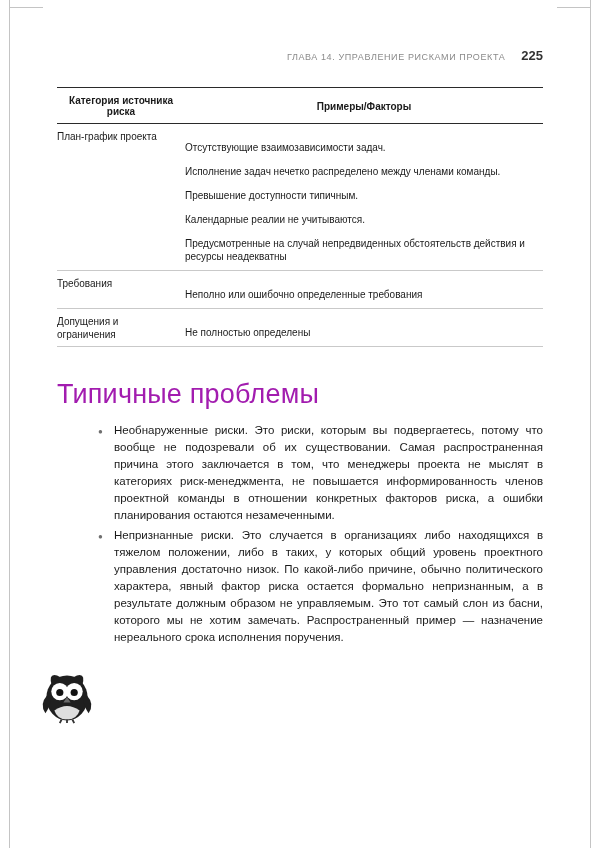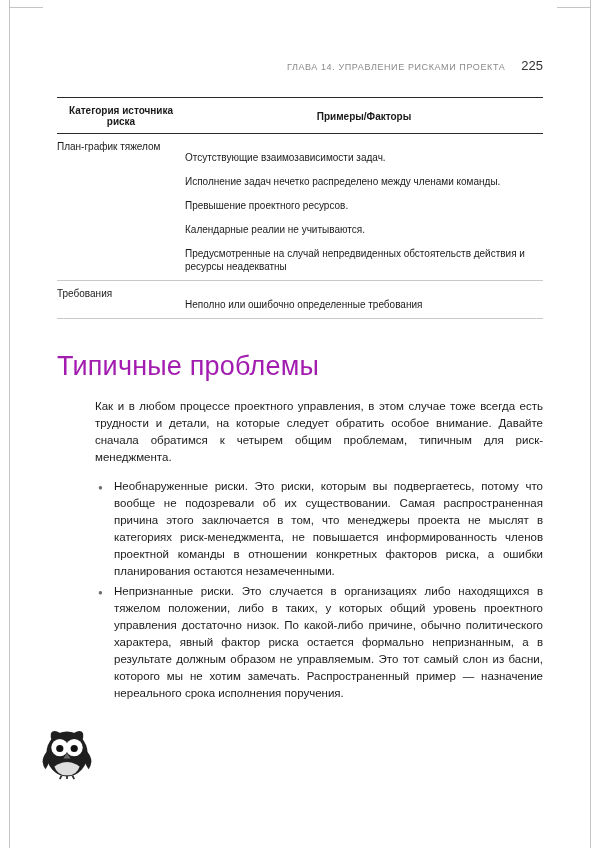--- a/index.html
+++ b/index.html
@@ -4,38 +4,38 @@
 <style>
   html,body { margin:0; padding:0; background:#ffffff; }
   .page {
     position:relative;
     width:600px; height:848px;
     background:#ffffff;
     font-family:"Liberation Sans","DejaVu Sans",sans-serif;
     color:#1a1a1a;
     overflow:hidden;
     box-sizing:border-box;
-    padding:10px 57px;
+    padding:0 57px;
   }
   
   .edge { position:absolute; background:#c4c4c4; }
   .edge-left  { left:9px;  top:0; width:1px; height:848px; }
   .edge-right { right:9px; top:0; width:1px; height:848px; }
   .tick-left  { left:9px;  top:7px; width:34px; height:1px; }
   .tick-right { right:9px; top:7px; width:34px; height:1px; }
 
   
   .runhead {
     margin-top:48px;
     display:flex; justify-content:flex-end; align-items:baseline; gap:16px;
   }
   .runhead .chapter {
     font-size:9px; letter-spacing:0.6px; color:#8a8a8a; text-transform:uppercase;
   }
-  .runhead .pagenum { font-size:13px; color:#333; }
+  .runhead .pagenum { font-size:13px; color:#333;font-weight:bold; }
 
   
   table.risk {
     margin-top:24px;
     width:486px;
     border-collapse:collapse;
     table-layout:fixed;
   }
   table.risk th {
     text-align:center;
@@ -121,41 +121,46 @@
         <col>
       </colgroup>
     <thead>
       <tr>
         <th>Категория источника риска</th>
         <th>Примеры/Факторы</th>
       </tr>
     </thead>
     <tbody>
       <tr>
-        <td>План-график тяжелом</td>
+        <td>План-график проекта</td>
         <td>
           <p>Отсутствующие взаимозависимости задач.</p>
           <p>Исполнение задач нечетко распределено между членами команды.</p>
-          <p>Превышение проектного ресурсов.</p>
+          <p>Превышение доступности типичным.</p>
           <p>Календарные реалии не учитываются.</p>
           <p>Предусмотренные на случай непредвиденных обстоятельств действия и ресурсы неадекватны</p>
         </td>
       </tr>
       <tr>
         <td>Требования</td>
         <td>
           <p>Неполно или ошибочно определенные требования</p>
         </td>
       </tr>
+      <tr>
+        <td>Допущения и ограничения</td>
+        <td>
+          <p>Не полностью определены</p>
+        </td>
+      </tr>
     </tbody>
   </table>
 
   <h1 class="section">Типичные проблемы</h1>
 
-  <p class="intro">Как и в любом процессе проектного управления, в этом случае тоже всегда есть трудности и детали, на которые следует обратить особое внимание. Давайте сначала обратимся к четырем общим проблемам, типичным для риск-менеджмента.</p>
 
   <ul class="problems">
     <li>
       <span class="dot">●</span>
       <b>Необнаруженные риски.</b>
       <span>Это риски, которым вы подвергаетесь, потому что вообще не подозревали об их существовании. Самая распространенная причина этого заключается в том, что менеджеры проекта не мыслят в категориях риск-менеджмента, не повышается информированность членов проектной команды в отношении конкретных факторов риска, а ошибки планирования остаются незамеченными.</span>
     </li>
     <li>
       <span class="dot">●</span>
       <b>Непризнанные риски.</b>

